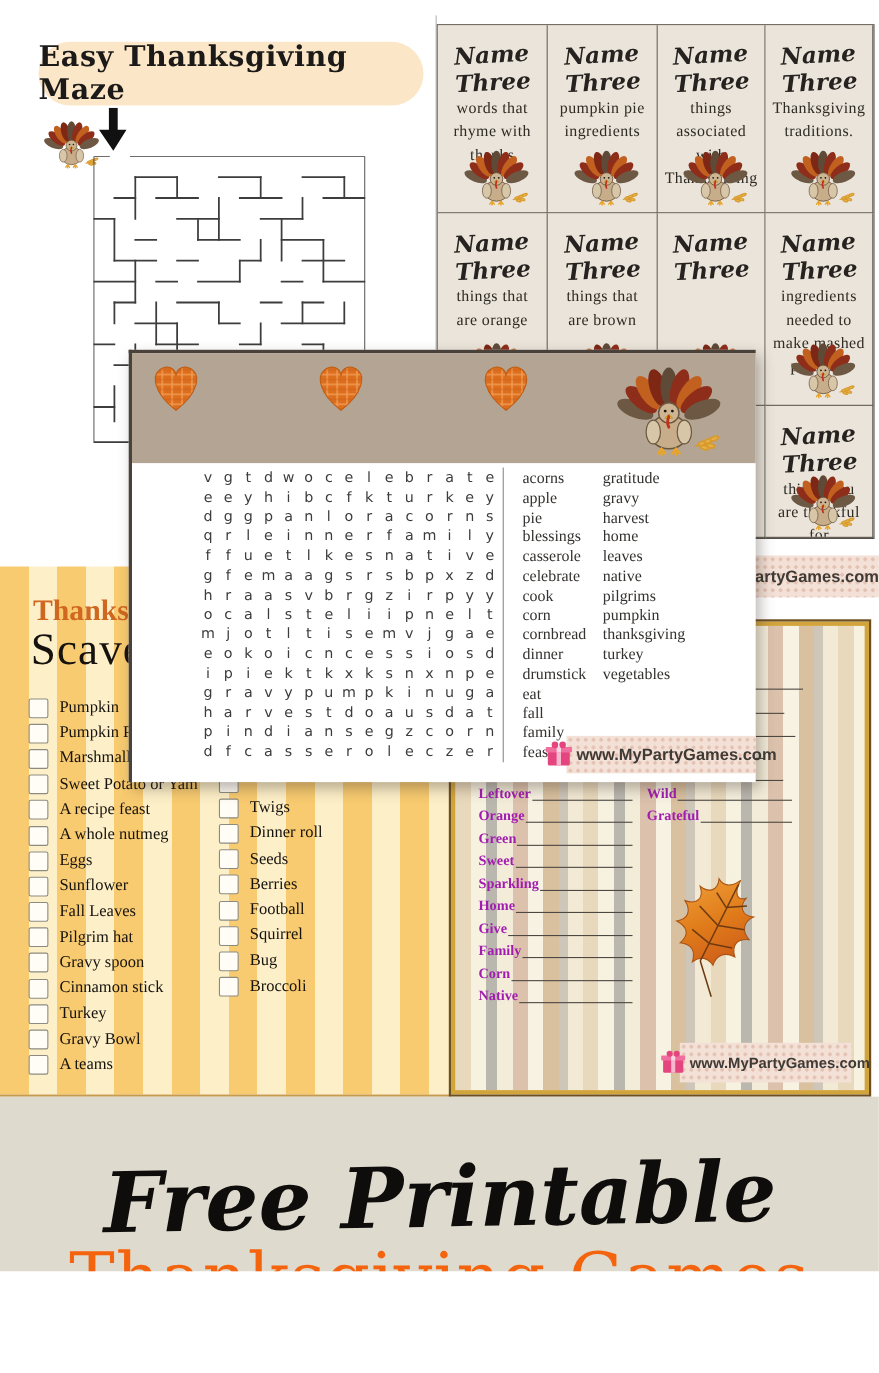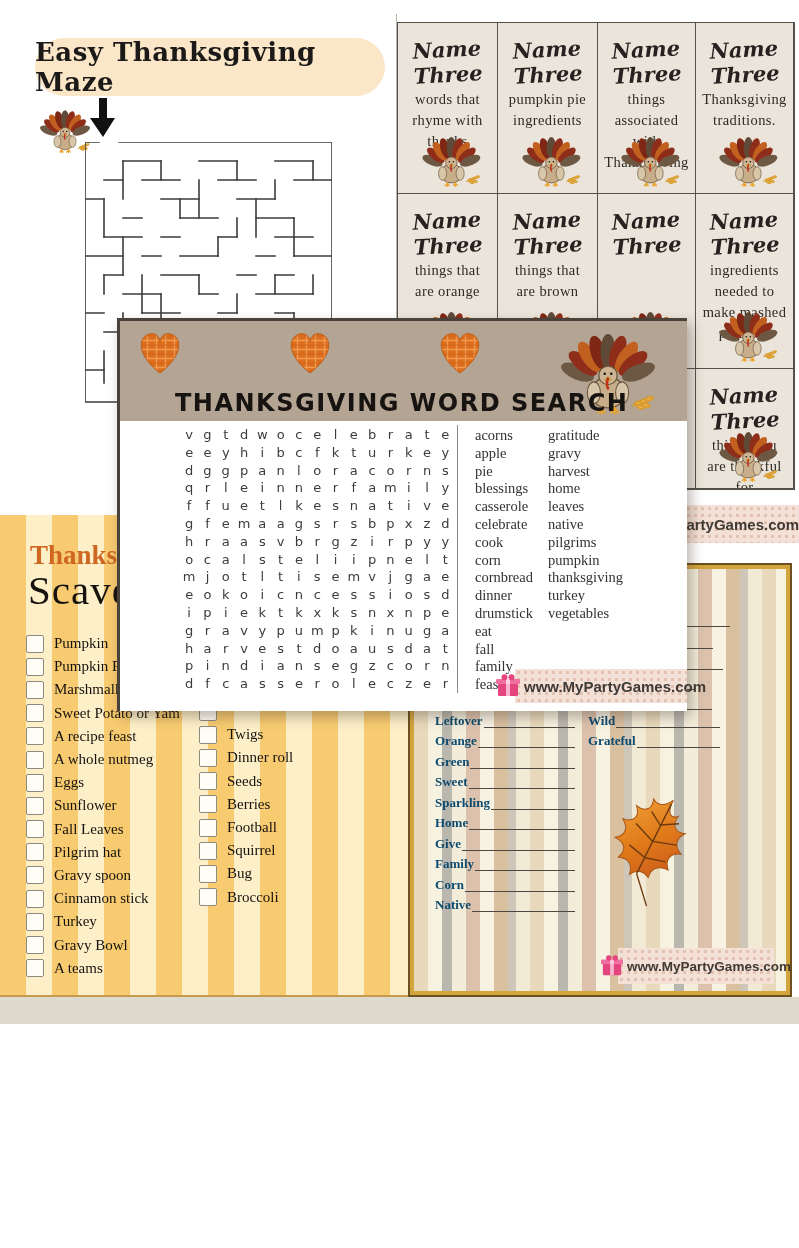--- a/index.html
+++ b/index.html
@@ -1,16 +1,16 @@
 <!DOCTYPE html>
 <html><head>
 <meta charset="utf-8">
 <style>
   html,body{margin:0;padding:0;}
-  .canvas{position:relative;width:799px;height:1024px;background:#ffffff;overflow:hidden;
+  .canvas{position:relative;width:799px;height:1156px;background:#ffffff;overflow:hidden;
           font-family:"Liberation Serif", serif;}
   .abs{position:absolute;}
 
   
   .pill{left:35px;top:38px;width:350px;height:58px;border-radius:30px;background:#fbe7c8;
         display:flex;align-items:center;justify-content:center;}
   .pill span{font-family:"DejaVu Serif",serif;font-weight:700;font-size:26px;color:#1c1a18;letter-spacing:.5px;}
   .page-divider{left:396px;top:14px;width:1px;height:304px;background:#b8b5af;}
 
   
@@ -43,21 +43,21 @@
   .scav-lbl{font-size:15px;color:#16120e;white-space:nowrap;}
 
   
   .fill-page{left:410px;top:565px;width:380px;height:430px;box-sizing:border-box;
      border:4px solid #d2a43c;outline:2px solid #6d4f20;
      background:repeating-linear-gradient(90deg,
        #e9d9bc 0 14px,#f7f1e0 14px 28px,#bab7af 28px 38px,#f3ecd9 38px 52px,#dcc2ad 52px 66px,
        #f8f2e3 66px 80px,#d9c09f 80px 94px,#cfc6ba 94px 102px,#f3ead5 102px 116px);}
   .fill-col{display:flex;flex-direction:column;}
   .fill-row{height:20.5px;display:flex;align-items:flex-end;}
-  .fill-lbl{font-size:13px;font-weight:700;color:#0c4a6e;line-height:1;padding-bottom:1px;}
+  .fill-lbl{font-size:13px;font-weight:700;color:#a21caf;line-height:1;padding-bottom:1px;}
   .fill-line{flex:1;border-bottom:1px solid #4d4841;margin-left:1px;}
   .partial-line{border-bottom:1px solid #4d4841;height:1px;}
 
   
   .ws-card{left:117px;top:318px;width:570px;height:393px;background:#ffffff;z-index:10;
      border-top:3px solid #48423a;border-left:3px solid #48423a;box-sizing:border-box;
      box-shadow:4px 6px 12px rgba(60,50,40,.35);}
   .ws-header{position:absolute;left:0;top:0;width:100%;height:100px;background:#b3a493;}
   .ws-title{position:absolute;left:55px;bottom:4px;width:400px;text-align:center;
      font-family:"DejaVu Sans",sans-serif;font-weight:700;font-size:24px;color:#171310;letter-spacing:1.5px;white-space:nowrap;}
@@ -443,21 +443,20 @@
         </svg>
       <svg class="ws-heart" style="left:164px" viewBox="0 0 52 52">
           <use href="#heart"></use>
         </svg>
       <svg class="ws-heart" style="left:314px" viewBox="0 0 52 52">
           <use href="#heart"></use>
         </svg>
       <svg class="ws-turkey" viewBox="0 0 100 92">
           <use href="#turkey"></use>
         </svg>
-      <div class="ws-title">THANKSGIVING WORD SEARCH</div>
     </div>
     <div class="ws-grid" id="ws-grid">
         <div class="ws-grid-row">
           <span>v</span>
           <span>g</span>
           <span>t</span>
           <span>d</span>
           <span>w</span>
           <span>o</span>
           <span>c</span>

